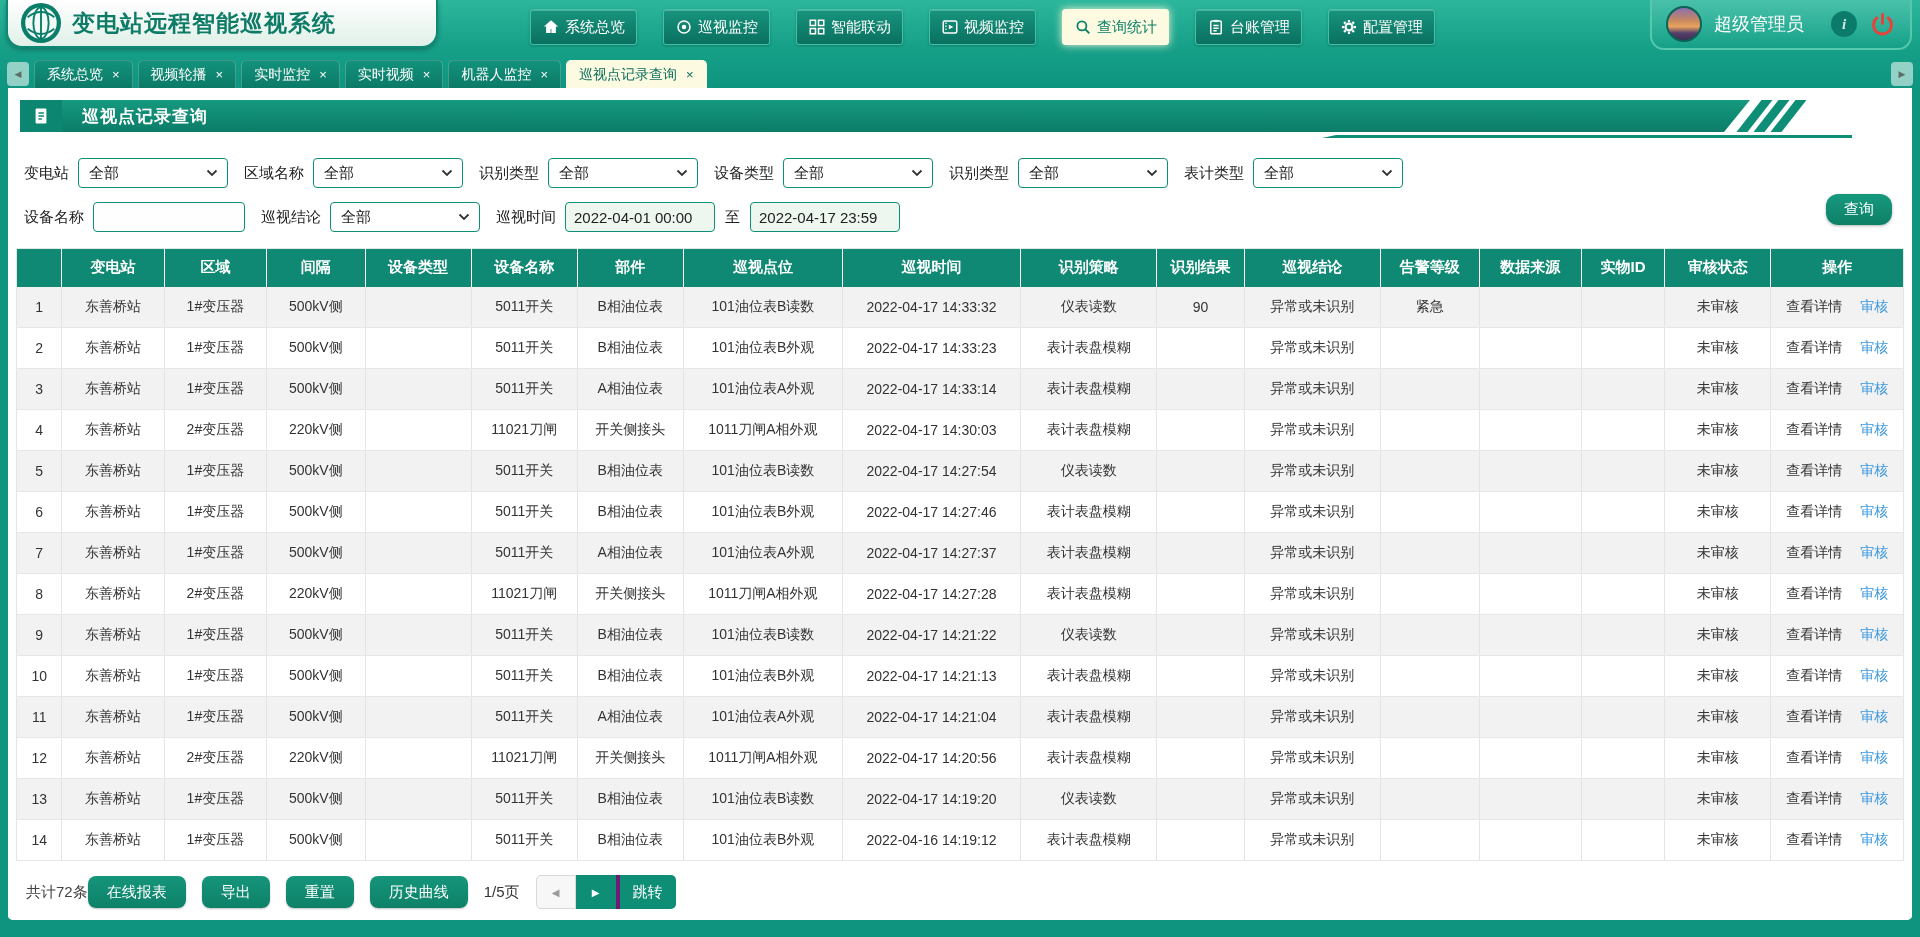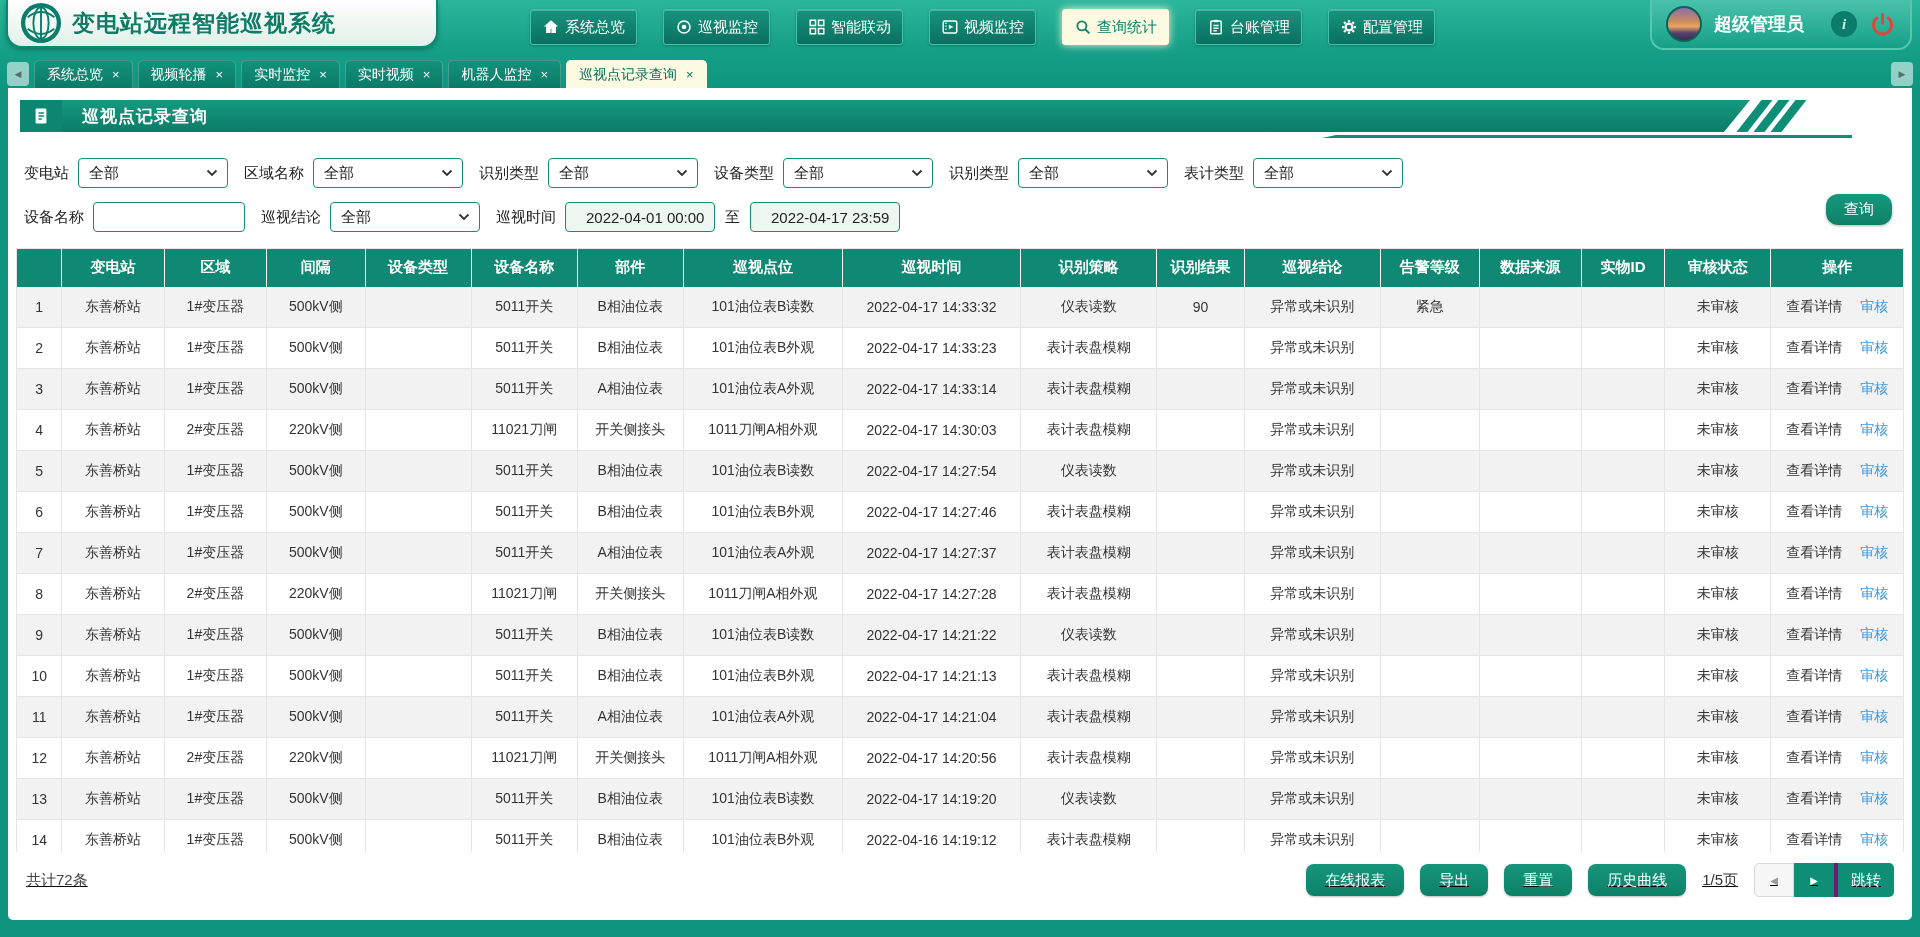--- a/index.html
+++ b/index.html
@@ -12,21 +12,21 @@
   .app-title{font-size:23px;font-weight:bold;color:#0d7b66;letter-spacing:1px;white-space:nowrap;}
 
   .main-nav{position:absolute;left:530px;top:9px;display:flex;gap:26px;}
   .nav-btn{height:36px;min-width:98px;padding:0 11px;display:flex;align-items:center;justify-content:center;gap:5px;background:linear-gradient(180deg,#17947d,#0a7060);border:1px solid #43c0a5;border-radius:3px;color:#fff;font-size:15px;cursor:pointer;box-shadow:inset 0 1px 0 rgba(255,255,255,.25),0 1px 3px rgba(0,0,0,.22);white-space:nowrap;}
   .nav-btn.active{background:#fdfae2;color:#0c8068;border-color:#fdfae2;box-shadow:0 0 9px rgba(253,250,220,.95);}
   .nav-ico{display:flex;width:18px;height:18px;}
   .nav-ico svg{width:18px;height:18px;}
 
   .user-panel{position:absolute;right:8px;top:0;width:262px;height:50px;border:2px solid #55c8ae;border-top:none;border-radius:0 0 14px 14px;display:flex;align-items:center;padding:0 14px;gap:12px;background:linear-gradient(180deg,rgba(255,255,255,.14),rgba(255,255,255,0));}
   .avatar{width:36px;height:36px;border-radius:50%;border:2px solid #0a6355;flex:none;cursor:pointer;background:linear-gradient(180deg,#8a6fae 0%,#c98a5e 40%,#e8a35f 58%,#55406b 78%,#3c2f52 100%);}
-  .user-name{color:#fff;font-size:18px;flex:1;font-weight:bold;}
+  .user-name{color:#fff;font-size:18px;flex:1;}
   .icon-info{width:26px;height:26px;border-radius:50%;background:#0b7c6b;color:#cfe9e1;display:flex;align-items:center;justify-content:center;font-weight:bold;font-size:15px;font-family:"Liberation Serif",serif;cursor:pointer;font-style:italic;}
   .icon-power{width:27px;height:27px;cursor:pointer;display:flex;}
   .icon-power svg{width:27px;height:27px;}
 
   
   .tab-bar{position:absolute;left:0;top:60px;right:0;height:28px;display:flex;align-items:flex-end;gap:5px;padding:0 34px;}
   .tab-scroll{position:absolute;width:22px;height:24px;bottom:2px;border-radius:4px;background:rgba(255,255,255,.55);color:#5d6e69;display:flex;align-items:center;justify-content:center;font-size:9px;cursor:pointer;}
   .tab-scroll.left{left:7px;}
   .tab-scroll.right{right:7px;}
   .tab{height:28px;padding:0 12px;background:linear-gradient(180deg,#13927b,#0b7a67);border:1px solid rgba(255,255,255,.22);border-bottom:none;border-radius:5px 5px 0 0;color:#fff;font-size:14px;display:flex;align-items:center;gap:9px;cursor:pointer;white-space:nowrap;}
@@ -47,38 +47,38 @@
 
   
   .filters{position:relative;padding:20px 16px 10px;}
   .f-row{display:flex;align-items:center;}
   .f-row + .f-row{margin-top:14px;}
   .f-item{display:flex;align-items:center;margin-right:16px;}
   .f-label{font-size:15px;color:#222;margin-right:9px;white-space:nowrap;}
   .select{width:150px;height:30px;border:1px solid #0e9078;border-radius:4px;background:#fff;display:flex;align-items:center;justify-content:space-between;padding:0 9px 0 10px;font-size:15px;color:#222;cursor:pointer;}
   .select .chev{display:flex;width:12px;height:8px;}
   .text-input{width:152px;height:30px;border:1px solid #0e9078;border-radius:4px;background:#fdfefd;padding:0 8px;font-size:15px;color:#222;outline:none;}
-  .date-box{width:150px;height:30px;border:1px solid #0e9078;border-radius:4px;background:#edf6ef;display:flex;align-items:center;padding:0 20px;font-size:15px;color:#222;cursor:pointer;white-space:nowrap;}
+  .date-box{width:150px;height:30px;border:1px solid #0e9078;border-radius:4px;background:#edf6ef;display:flex;align-items:center;padding:0 8px;font-size:15px;color:#222;cursor:pointer;white-space:nowrap;}
   .sep{font-size:15px;color:#222;margin:0 10px;}
   .query-btn{position:absolute;right:20px;top:56px;width:66px;height:31px;background:linear-gradient(180deg,#17997e,#0d8067);border-radius:12px;color:#fff;font-size:15px;display:flex;align-items:center;justify-content:center;cursor:pointer;box-shadow:0 1px 3px rgba(0,0,0,.3);}
 
   
   .table-wrap{padding:6px 8px 0;}
   table{width:100%;border-collapse:collapse;table-layout:fixed;border:1px solid #e2e6e5;}
   thead th{background:#0f8973;color:#fff;font-size:15px;font-weight:bold;height:38px;border-right:1px solid rgba(255,255,255,.25);overflow:hidden;white-space:nowrap;}
   thead th:last-child{border-right:none;}
   tbody td{height:41px;font-size:14px;color:#333;text-align:center;border-bottom:1px solid #e6e6e6;border-right:1px solid #e4e4e4;overflow:hidden;white-space:nowrap;text-overflow:ellipsis;padding:0 3px;}
   tbody td:last-child{border-right:none;}
   tbody tr:nth-child(odd){background:#f2f2f2;}
   tbody tr:nth-child(even){background:#ffffff;}
   .link-detail{color:#333;cursor:pointer;margin-right:18px;}
   .link-audit{color:#3a97df;cursor:pointer;}
 
   
-  .footer{position:absolute;left:0;right:0;bottom:12px;height:56px;display:flex;align-items:center;justify-content:space-between;padding:0 18px;background:#fff;text-decoration:underline;}
+  .footer{position:absolute;left:0;right:0;bottom:0;height:56px;display:flex;align-items:center;padding:0 18px;background:#fff;}
   .f-total{font-size:15px;color:#444;}
   .f-right{display:flex;align-items:center;gap:16px;}
   .act-btn{height:32px;padding:0 19px;background:linear-gradient(180deg,#15957b,#0d8168);border-radius:8px;color:#fff;font-size:15px;display:flex;align-items:center;cursor:pointer;box-shadow:0 1px 2px rgba(0,0,0,.25);white-space:nowrap;}
   .page-ind{font-size:15px;color:#333;}
   .pager{display:flex;align-items:stretch;height:34px;}
   .pg{display:flex;align-items:center;justify-content:center;cursor:pointer;}
   .pg.prev{width:40px;background:#f7f7f7;border:1px solid #d8d8d8;border-radius:5px 0 0 5px;color:#9a9a9a;font-size:10px;}
   .pg.next{width:40px;background:#0f8e76;color:#fff;font-size:10px;}
   .pg.jump{padding:0 13px;background:#0f8e76;color:#fff;font-size:15px;border-radius:0 5px 5px 0;border-left:4px solid #701a75;}
 </style>

